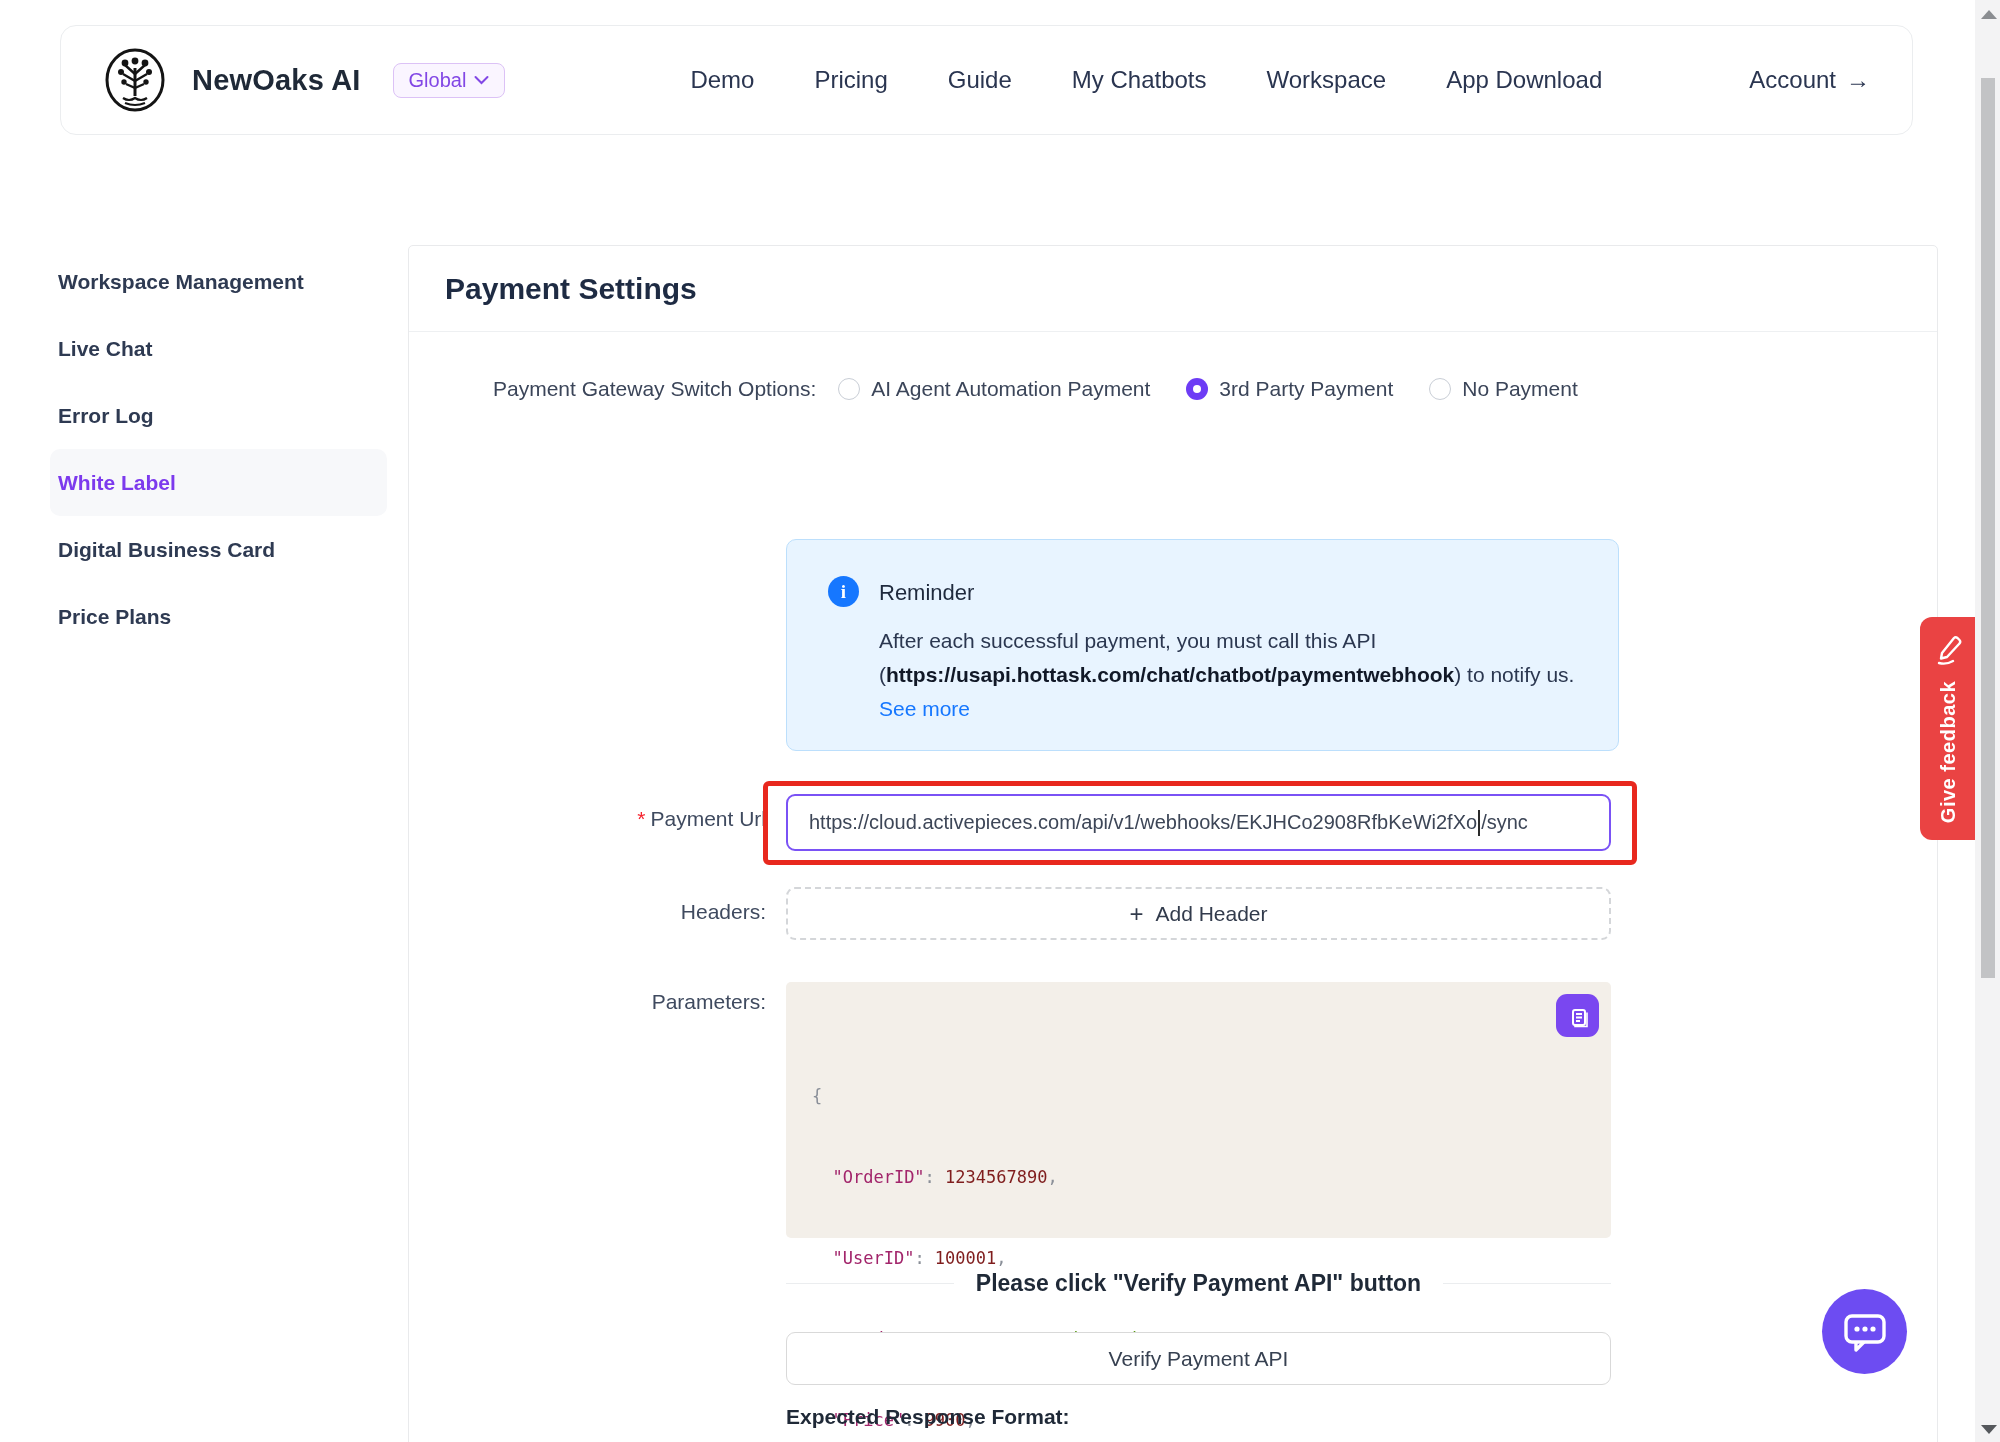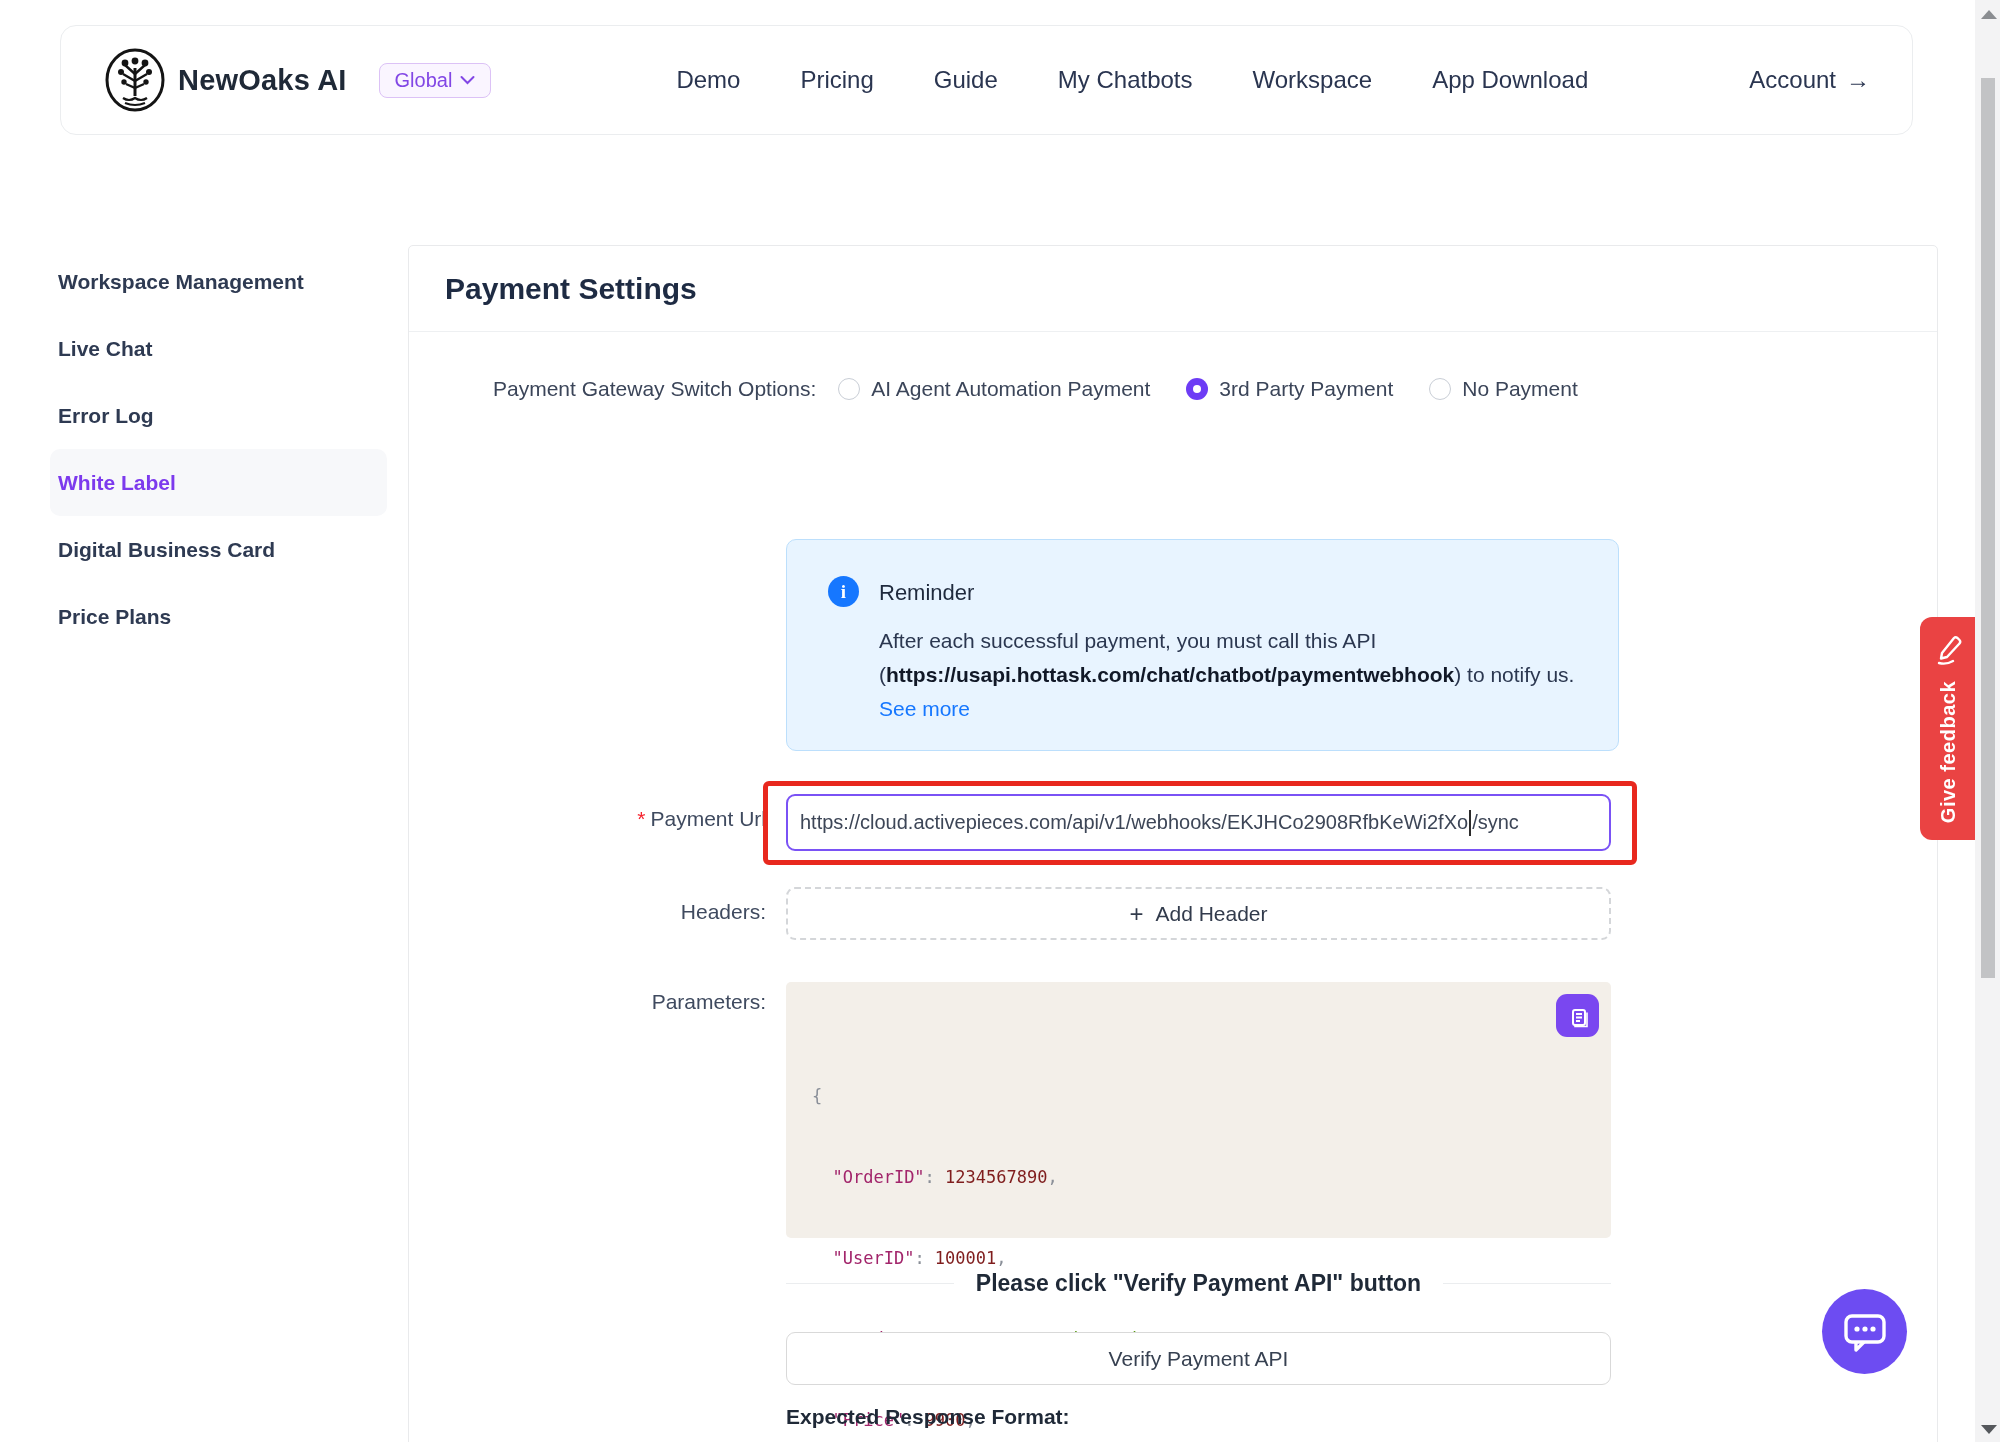--- a/index.html
+++ b/index.html
@@ -11,21 +11,21 @@
   .scrollbar { position:absolute; top:0; right:0; width:25px; height:1442px; background:#f3f3f4; }
   .scrollbar .thumb { position:absolute; left:6px; top:78px; width:14px; height:900px; background:#c2c3c5; }
   .scrollbar .arrow { position:absolute; left:6px; width:0; height:0; border-left:8px solid transparent; border-right:8px solid transparent; }
   .scrollbar .arrow.up { top:10px; border-bottom:9px solid #8a8d91; }
   .scrollbar .arrow.down { bottom:8px; border-top:9px solid #55585c; }
 
   
   .header-card { position:absolute; left:60px; top:25px; width:1853px; height:110px;
     border:1px solid #ebedef; border-radius:16px; background:#fff; display:flex; align-items:center; padding:0 42px; }
   .logo { width:64px; height:64px; flex:0 0 64px; }
-  .brand { font-size:29px; font-weight:600; color:#1f2937; margin-left:11px; letter-spacing:.2px; }
+  .brand { font-size:29px; font-weight:600; color:#1f2937; margin-left:25px; letter-spacing:.2px; }
   .badge { margin-left:32px; display:flex; align-items:center; gap:8px; padding:5px 15px;
     background:#faf5ff; border:1px solid #dcc2f6; border-radius:8px; color:#8247e5; font-size:20px; }
   .nav { display:flex; gap:60px; margin-left:185px; font-size:24px; color:#2a3550; }
   .nav .nav-item { cursor:pointer; }
   .account { margin-left:auto; font-size:24px; color:#2a3550; display:flex; align-items:center; gap:10px; cursor:pointer; }
 
   
   .sidebar { position:absolute; left:50px; top:248px; width:337px; }
   .side-item { height:67px; display:flex; align-items:center; padding-left:8px;
     font-size:21px; font-weight:700; color:#2e3a52; border-radius:10px; cursor:pointer; }
@@ -59,21 +59,21 @@
 
   
   .form-label { position:absolute; left:0; width:357px; text-align:right; font-size:21px; color:#3f4a5f; }
   .req { color:#f5222d; margin-right:5px; }
 
   
   .red-annotation { position:absolute; left:354px; top:449px; width:874px; height:84px;
     border:5px solid #e8281e; border-radius:6px; }
   .url-input { position:absolute; left:377px; top:462px; width:825px; height:57px;
     border:2px solid #7a52f5; border-radius:9px; background:#fff; display:flex; align-items:center;
-    padding:0 12px; font-size:20px; color:#3d4never; color:#3d4657; white-space:nowrap; overflow:hidden; cursor:text; }
+    padding:0 21px; font-size:20px; color:#3d4never; color:#3d4657; white-space:nowrap; overflow:hidden; cursor:text; }
   .caret { display:inline-block; width:0; height:26px; border-left:2px solid #2b2b2b; margin:0 1px; vertical-align:middle; }
 
   
   .add-header-box { position:absolute; left:377px; top:555px; width:825px; height:53px;
     border:2px dashed #d4d6d9; border-radius:9px; display:flex; align-items:center; justify-content:center;
     gap:12px; font-size:21px; color:#323b4c; cursor:pointer; background:#fff; }
   .plus-glyph { font-size:24px; color:#323b4c; }
 
   
   .code-block { position:absolute; left:377px; background:#f3efe9; border-radius:5px; padding:20px 26px;

